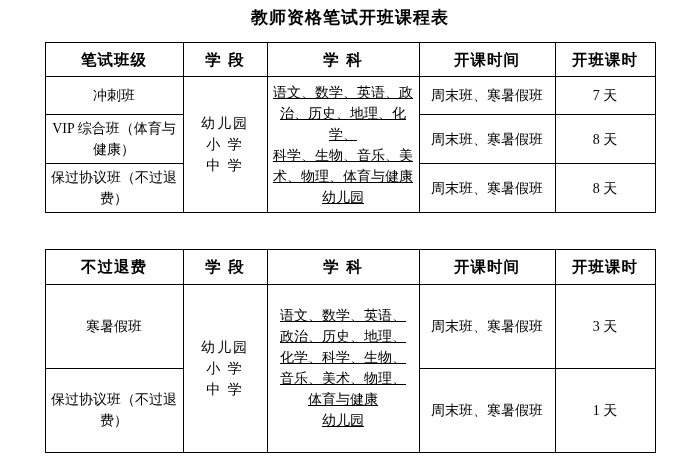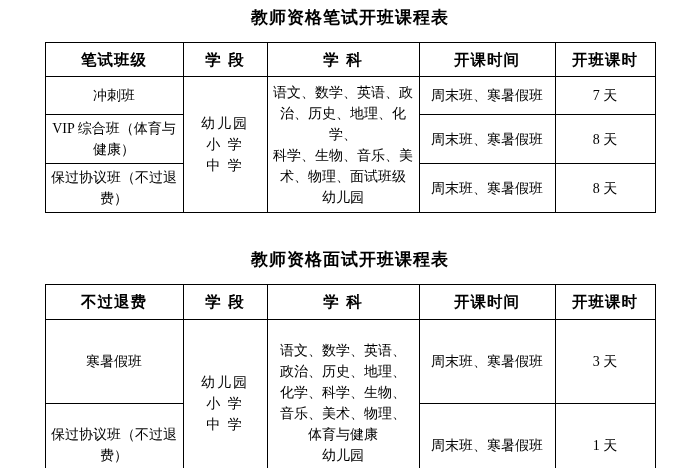--- a/index.html
+++ b/index.html
@@ -69,20 +69,21 @@
   .cell-stage {
     font-size: 14px;
     line-height: 1.65;
     letter-spacing: 2px;
   }
   .cell-subject {
     font-size: 13px;
     line-height: 1.6;
     padding-left: 8px;
     padding-right: 8px;
+    text-decoration: underline;
   }
   .block1 .row-h { height: 38px; }
   .block2 .row-h { height: 84px; }
   .spacer {
     height: 22px;
   }
 </style>
 </head>
 <body>
 
@@ -112,21 +113,21 @@
           <td>冲刺班</td>
           <td class="cell-stage" rowspan="3">
             <div>幼儿园</div>
             <div>小 学</div>
             <div>中 学</div>
           </td>
           <td class="cell-subject" rowspan="3">
             <div>语文、数学、英语、政</div>
             <div>治、历史、地理、化学、</div>
             <div>科学、生物、音乐、美</div>
-            <div>术、物理、面试班级</div>
+            <div>术、物理、体育与健康</div>
             <div>幼儿园</div>
           </td>
           <td>周末班、寒暑假班</td>
           <td>7 天</td>
         </tr>
         <tr class="row-h">
           <td>VIP 综合班（体育与健康）</td>
           <td>周末班、寒暑假班</td>
           <td>8 天</td>
         </tr>
@@ -135,21 +136,20 @@
           <td>周末班、寒暑假班</td>
           <td>8 天</td>
         </tr>
       </tbody>
     </table>
   </div>
 
   <div class="spacer"></div>
 
   <div class="table-block block2">
-    <div class="table-title">教师资格面试开班课程表</div>
     <table class="course">
       <colgroup>
         <col class="col-class">
           <col class="col-stage">
           <col class="col-subject">
           <col class="col-time">
           <col class="col-hours">
       </colgroup>
       <thead>
         <tr>

